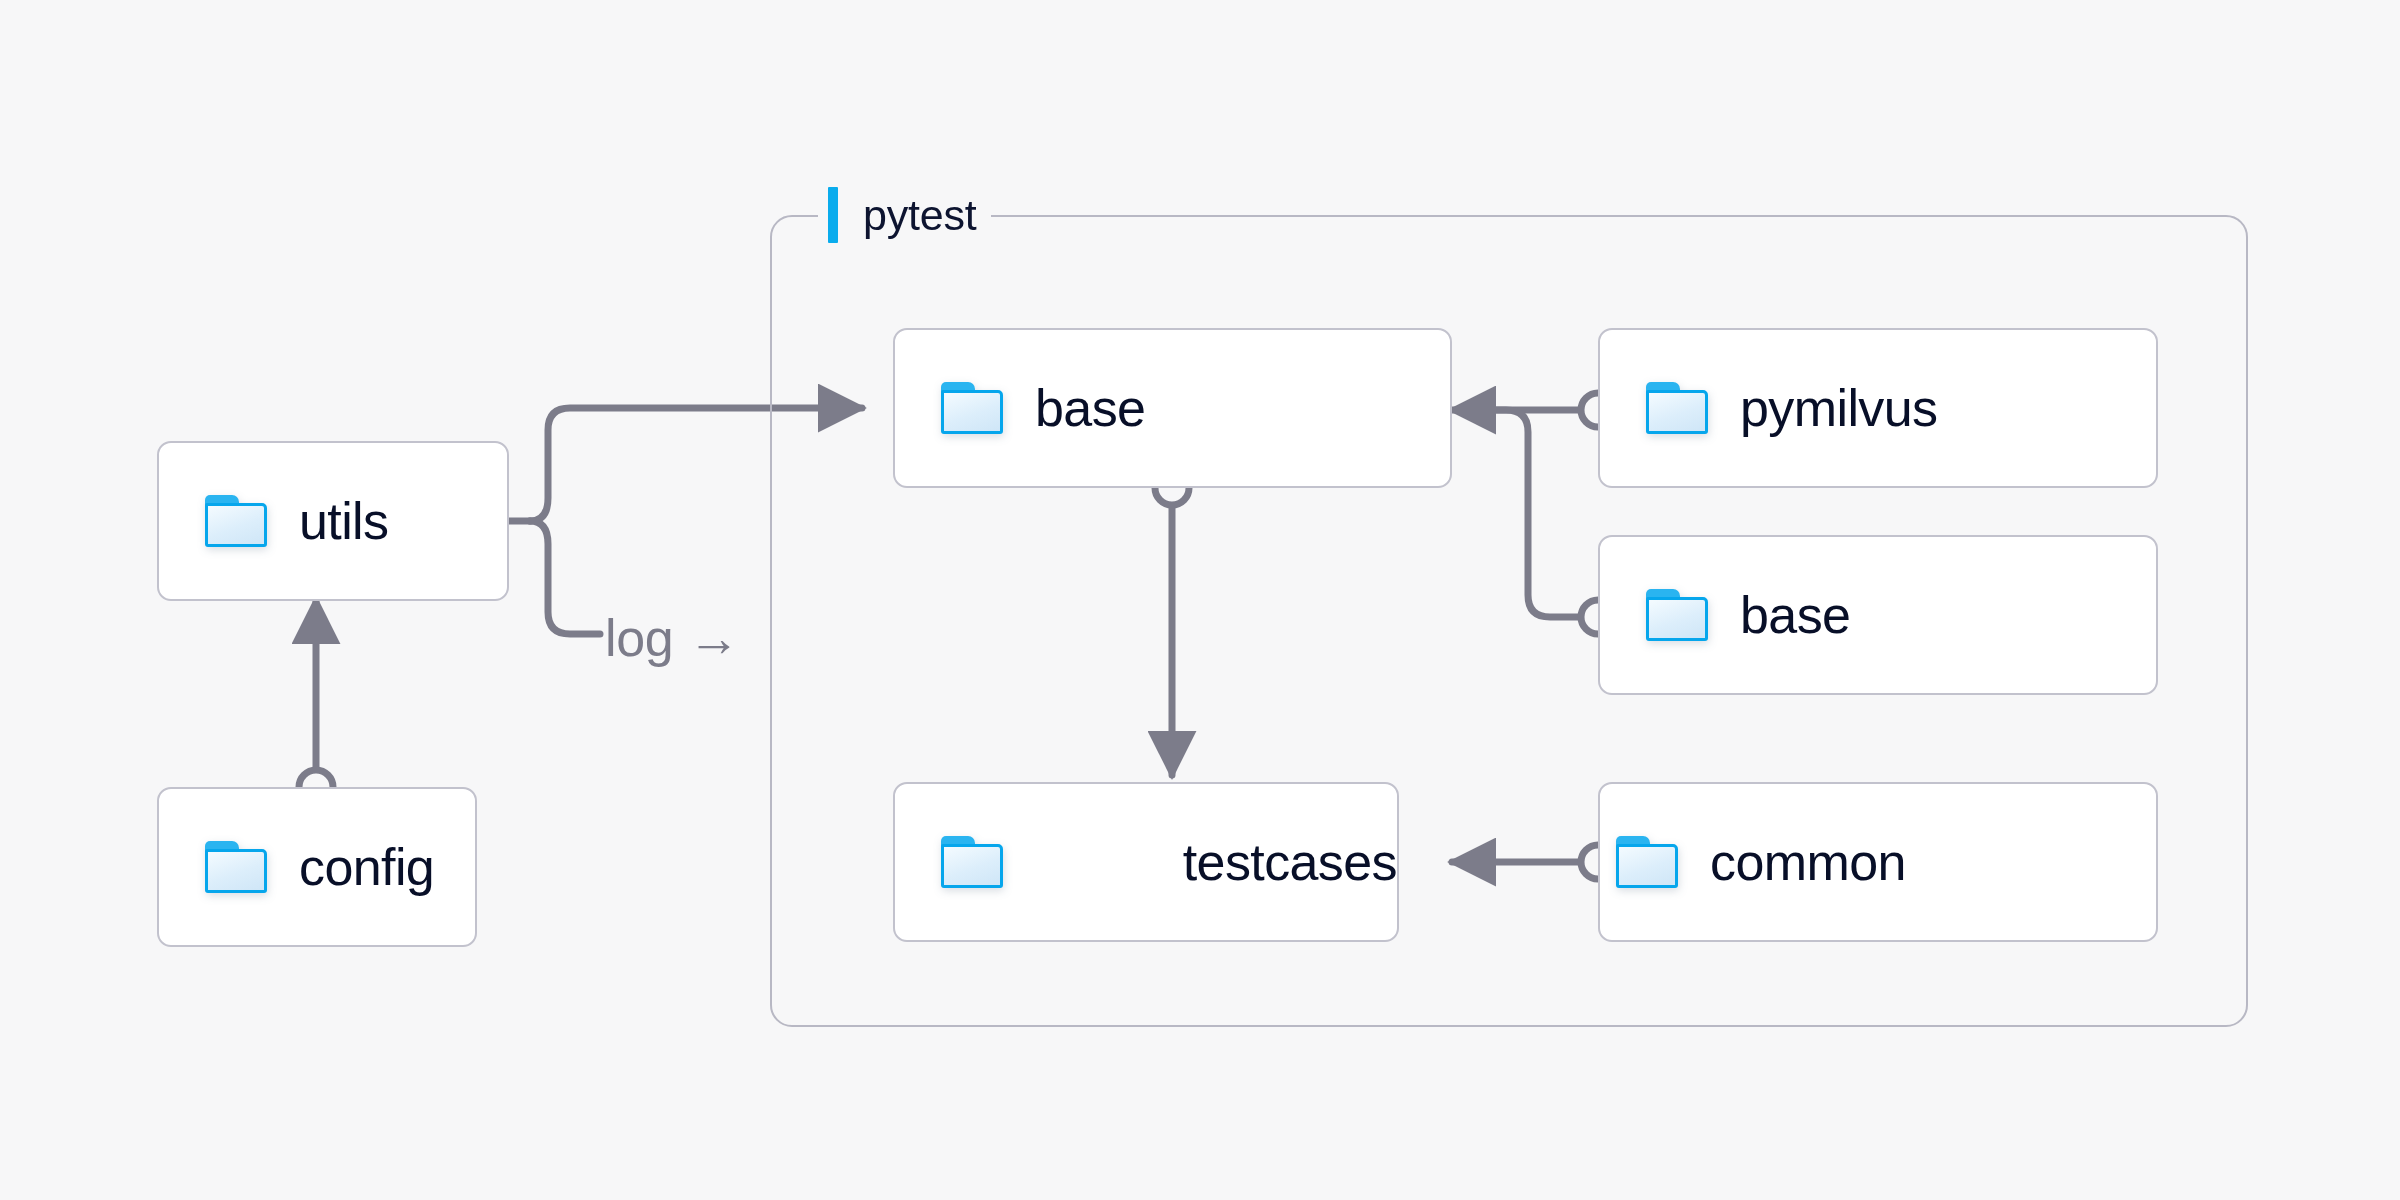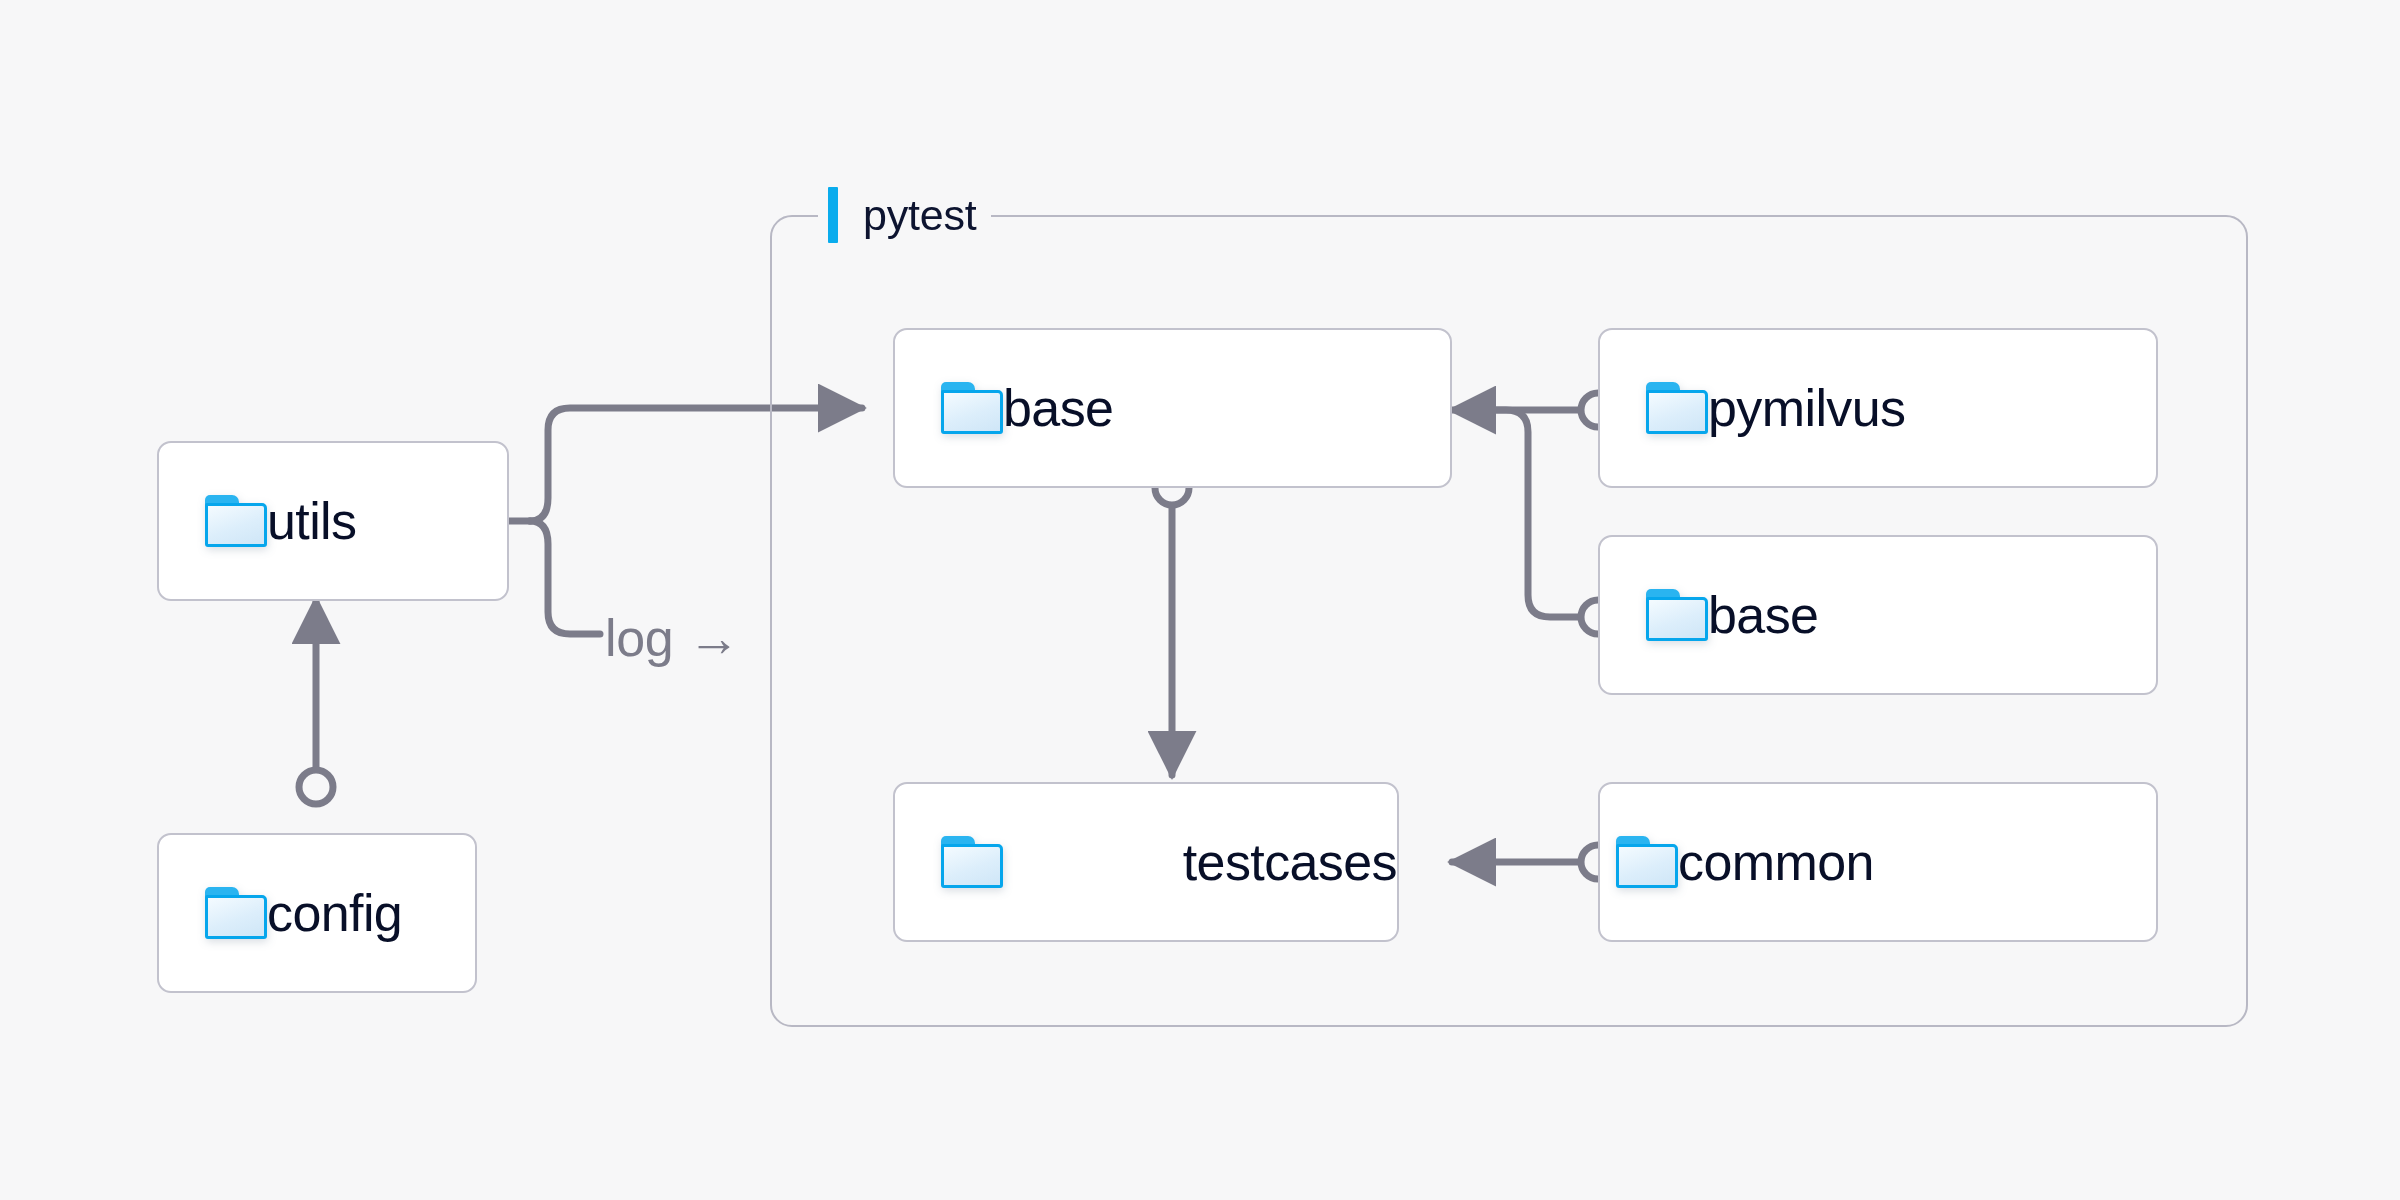--- a/index.html
+++ b/index.html
@@ -51,20 +51,21 @@
 
   
   .node {
     position: absolute;
     background: #ffffff;
     border: 2px solid #c2c2cd;
     border-radius: 14px;
     display: flex;
     align-items: center;
     padding-left: 46px;
+    gap: 32px;
   }
   .node-label {
     font-size: 52px;
     color: #080f28;
     letter-spacing: -0.6px;
     white-space: nowrap;
   }
 
   
   .folder {
@@ -146,21 +147,21 @@
   </div>
 
   <div class="node" style="left:157px; top:441px; width:352px; height:160px;">
     <span class="folder">
       <span class="tab"></span>
         <span class="body"></span>
     </span>
     <span class="node-label">utils</span>
   </div>
 
-  <div class="node" style="left:157px; top:833px; width:320px; height:160px;">
+  <div class="node" style="left:157px; top:787px; width:320px; height:160px;">
     <span class="folder">
       <span class="tab"></span>
         <span class="body"></span>
     </span>
     <span class="node-label">config</span>
   </div>
 
   <div class="node" style="left:893px; top:328px; width:559px; height:160px;">
     <span class="folder">
       <span class="tab"></span>

